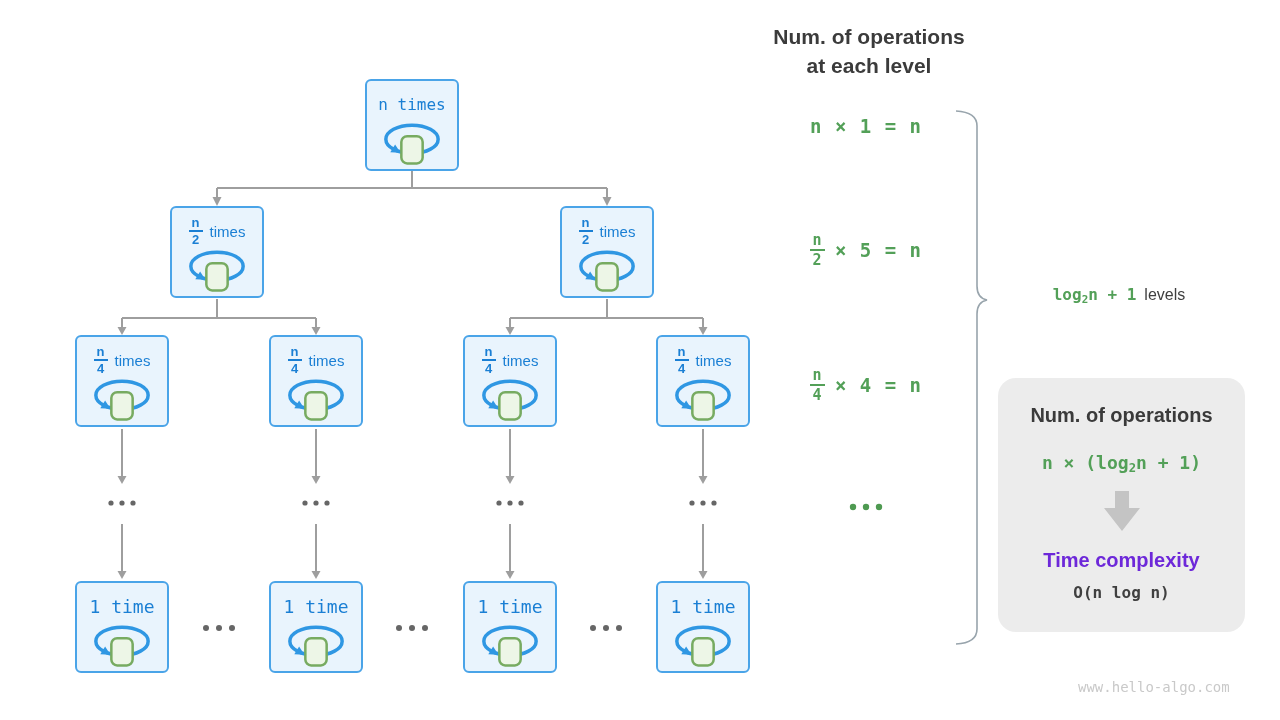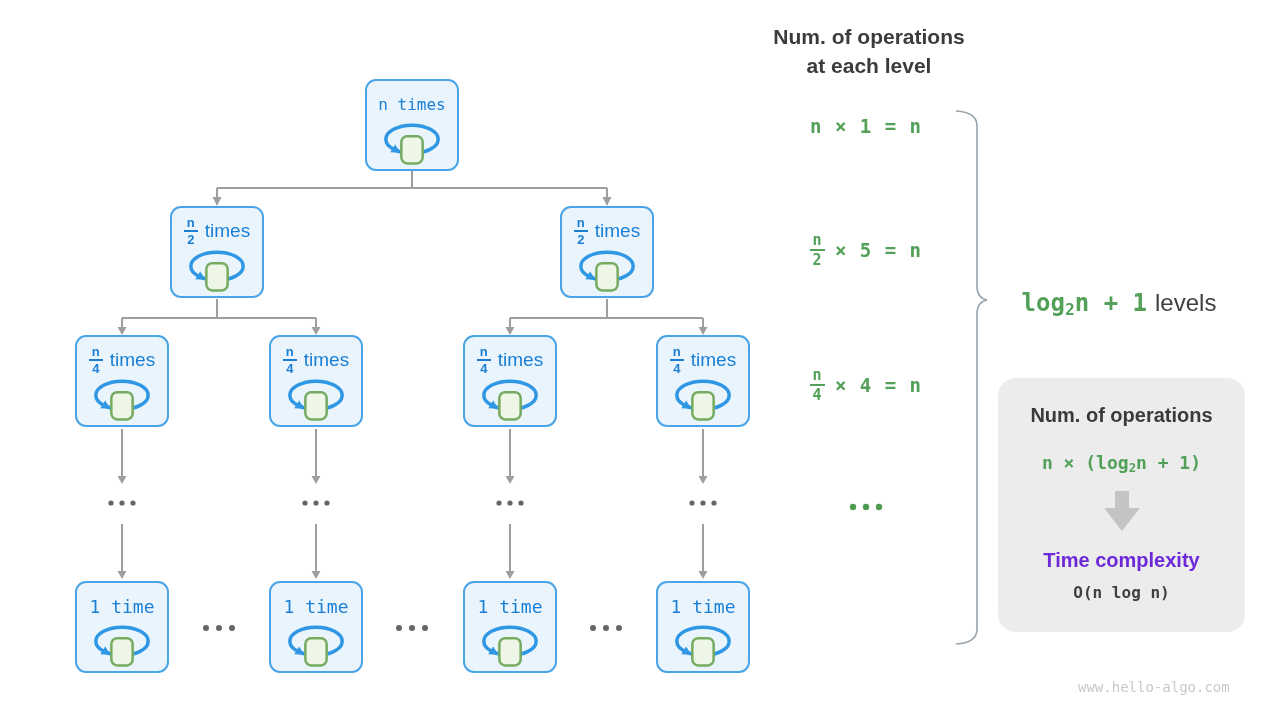--- a/index.html
+++ b/index.html
@@ -2,44 +2,44 @@
 <html><head>
 <meta charset="utf-8">
 <style>
   html,body{margin:0;padding:0;background:#ffffff;}
   #canvas{position:relative;width:1280px;height:720px;background:#ffffff;overflow:hidden;
           font-family:"Liberation Sans",sans-serif;}
   svg.overlay{position:absolute;left:0;top:0;width:1280px;height:720px;pointer-events:none;}
 
   
   .node{position:absolute;width:94px;height:92px;background:#e9f4fd;border:2px solid #4aa4e8;
-        border-radius:11px;box-sizing:border-box;display:flex;flex-direction:column;
+        border-radius:6px;box-sizing:border-box;display:flex;flex-direction:column;
         align-items:center;padding-top:8px;}
   .node-label{color:#1a7fd4;display:flex;align-items:center;justify-content:center;height:30px;}
   .node-label.mono{font-family:"DejaVu Sans Mono",monospace;font-size:16px;}
-  .node-label .suffix{font-size:19px;margin-left:7px;}
+  .node-label .suffix{font-size:15px;margin-left:7px;}
   .frac{display:inline-flex;flex-direction:column;align-items:center;line-height:1;}
   .frac .num,.frac .den{font-size:13px;font-weight:bold;}
   .frac .bar{width:14px;height:1.6px;margin:1.5px 0;}
   .node .frac .num,.node .frac .den{color:#1a7fd4;}
   .node .frac .bar{background:#1a7fd4;}
   svg.loop{width:62px;height:46px;margin-top:3px;flex:none;}
 
   
   .g-row{position:absolute;left:766px;width:200px;display:flex;align-items:center;justify-content:center;
          color:#53a058;font-family:"DejaVu Sans Mono",monospace;font-weight:bold;font-size:19px;letter-spacing:1px;}
   .g-row .frac{margin-right:10px;}
   .g-row .frac .num,.g-row .frac .den{font-size:15px;color:#53a058;font-family:"DejaVu Sans Mono",monospace;}
   .g-row .frac .bar{background:#53a058;width:15px;height:2px;}
 
   .big-header{position:absolute;left:719px;top:22px;width:300px;text-align:center;
               font-weight:bold;font-size:21px;line-height:29px;color:#3b3b3b;}
 
   .brace-label{position:absolute;left:1000px;top:282px;width:238px;text-align:center;
-               font-size:24px;line-height:42px;color:#3f3f3f;}
+               font-size:16px;line-height:26px;color:#3f3f3f;}
   .brace-label .hl{color:#53a058;font-family:"DejaVu Sans Mono",monospace;font-weight:bold;margin-right:8px;}
   sub.lg{font-size:0.68em;vertical-align:-0.25em;}
 
   
   .summary{position:absolute;left:998px;top:378px;width:247px;height:254px;background:#ececec;
            border-radius:18px;box-sizing:border-box;display:flex;flex-direction:column;
            align-items:center;padding-top:26px;}
   .summary .s-title{font-weight:bold;font-size:20px;color:#3a3a3a;}
   .summary .s-expr{margin-top:25px;color:#53a058;font-family:"DejaVu Sans Mono",monospace;
                    font-weight:bold;font-size:18px;}

